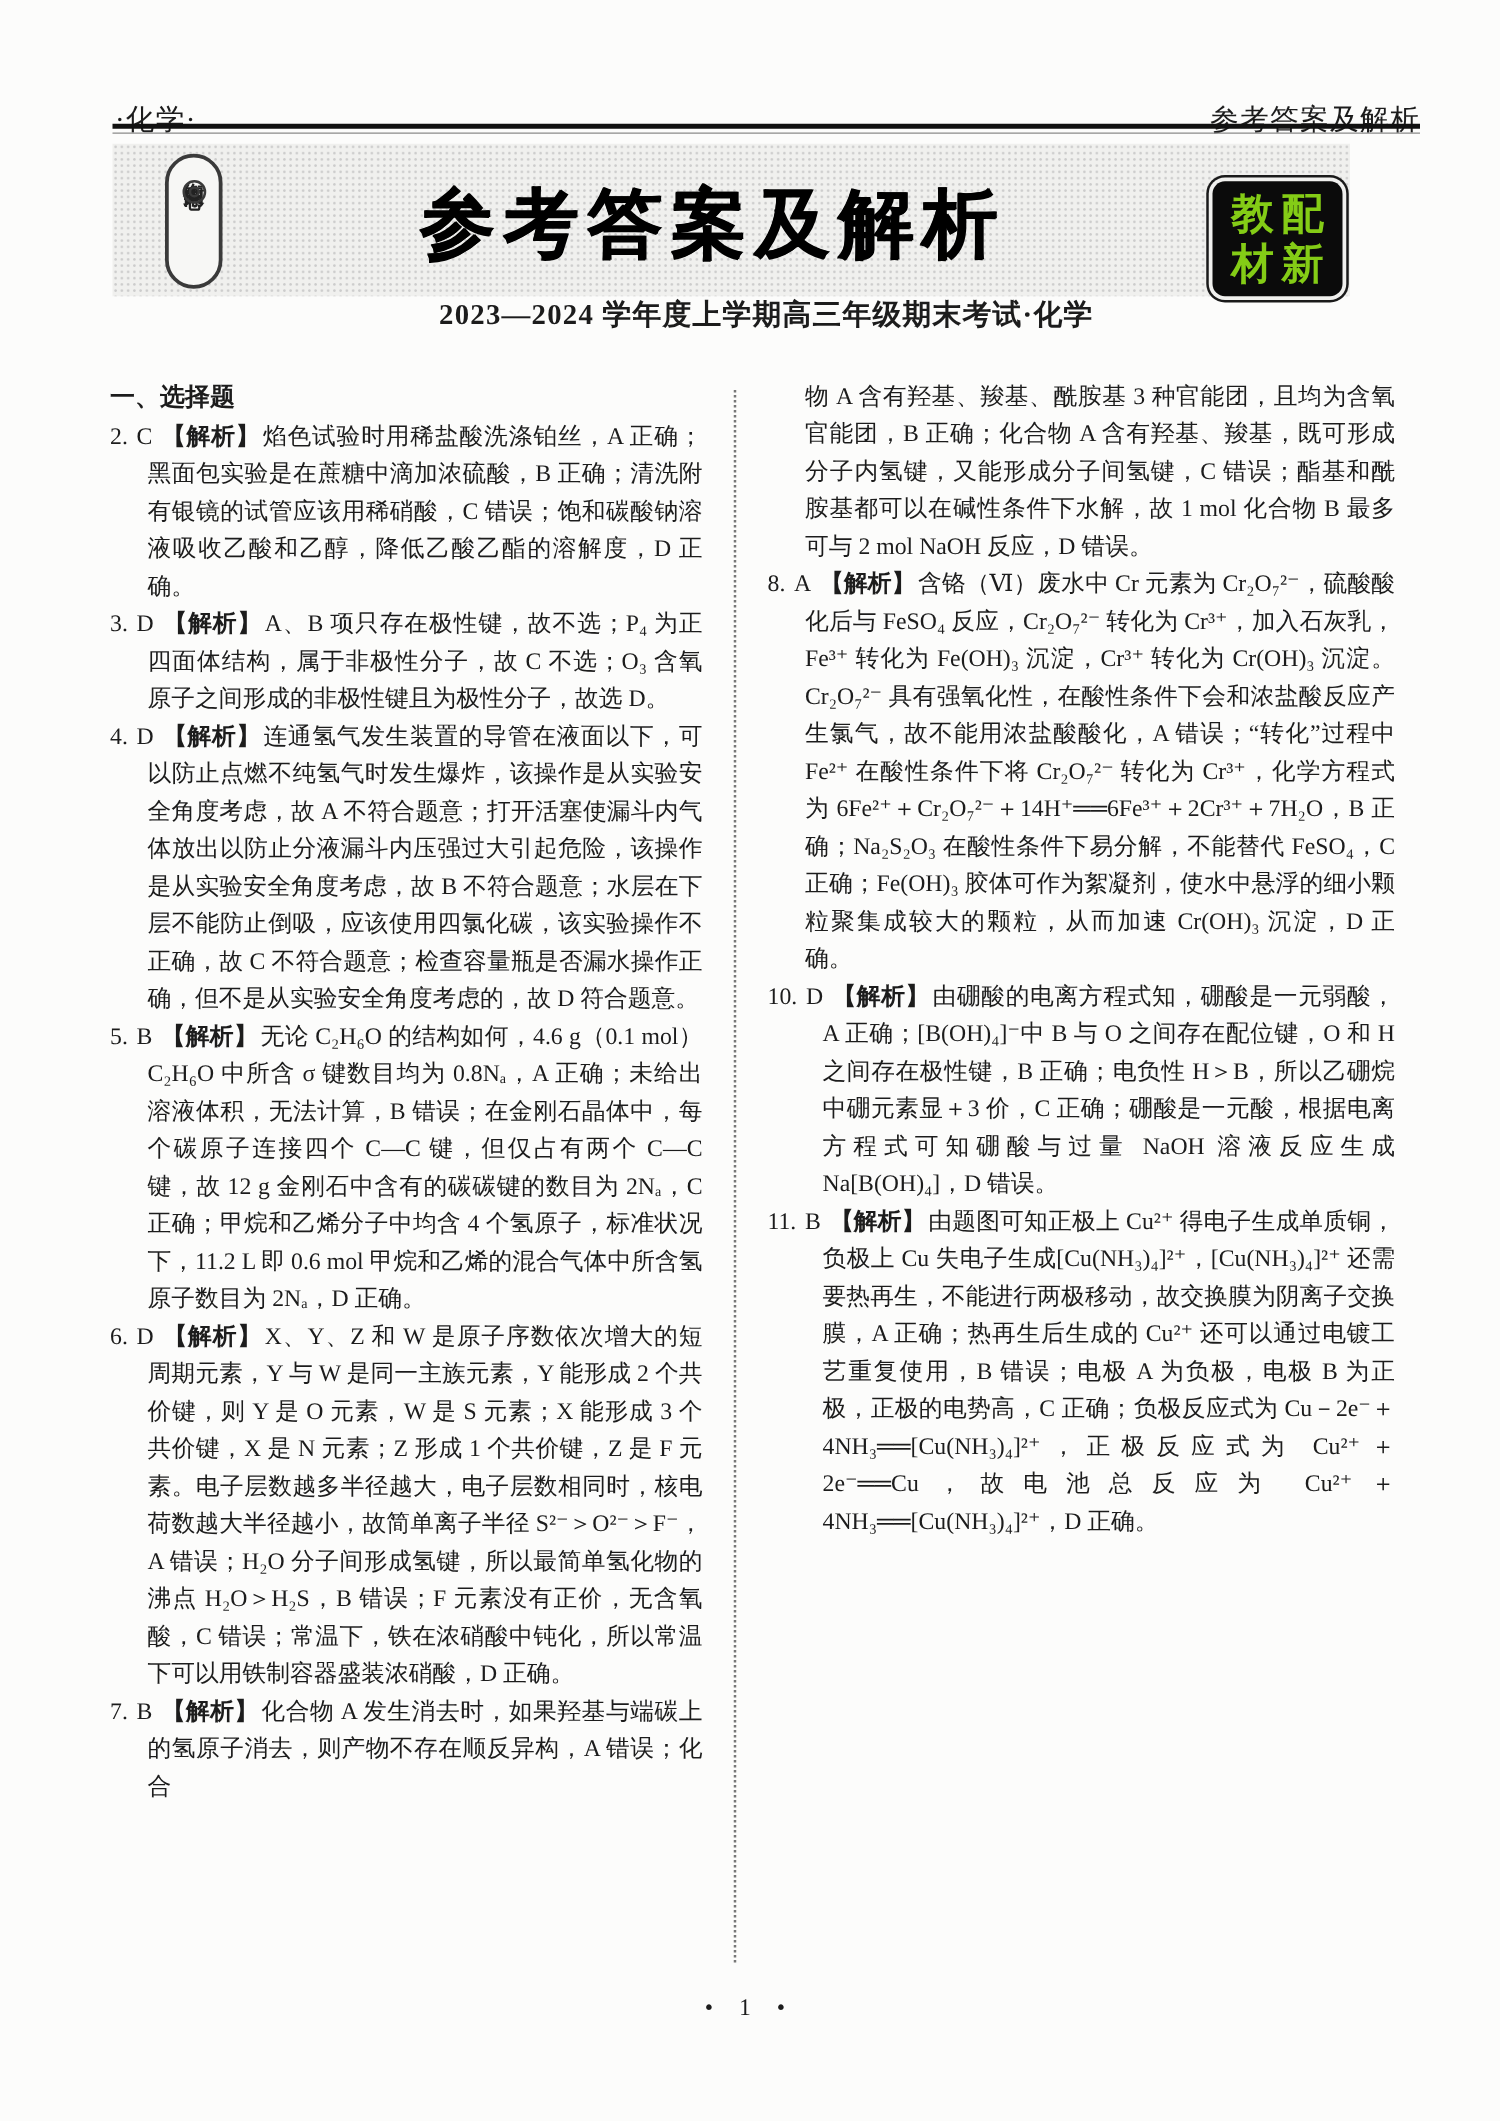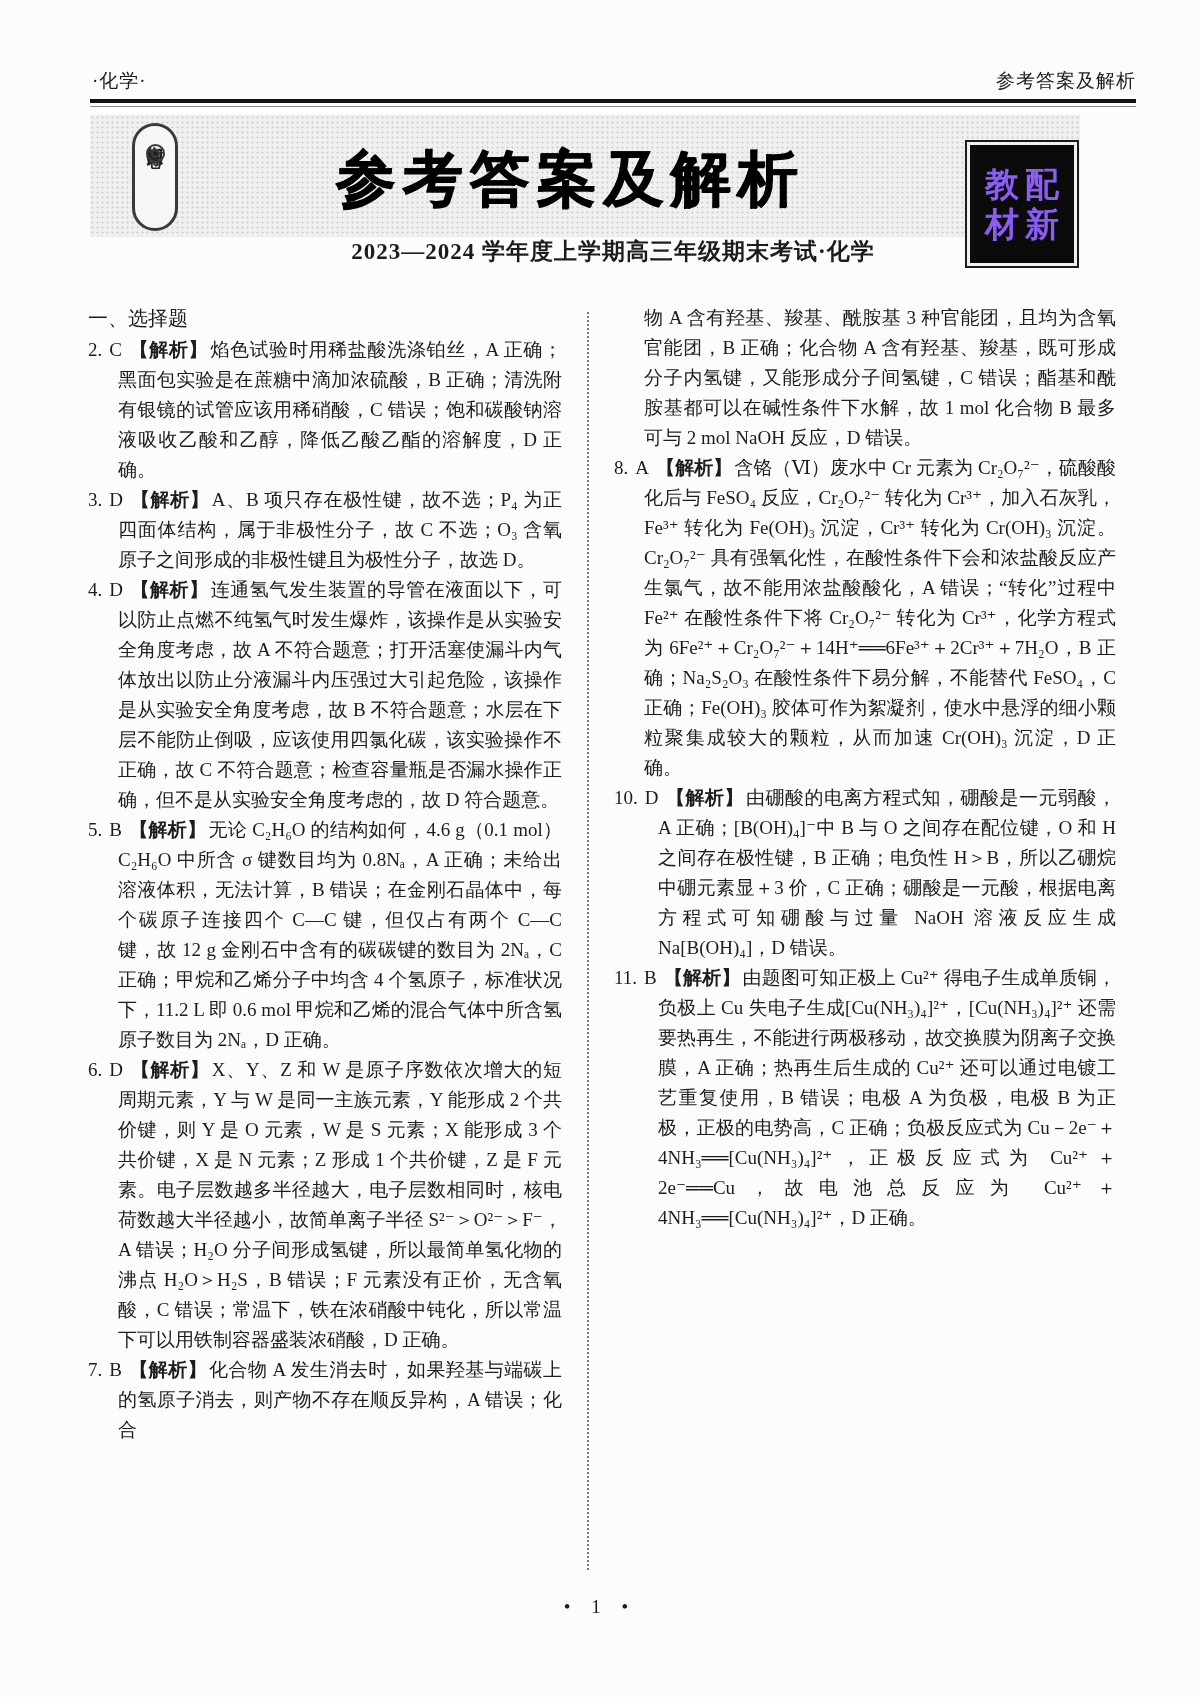--- a/index.html
+++ b/index.html
@@ -3,22 +3,22 @@
 <meta charset="utf-8">
 <style>
   html,body{margin:0;padding:0;background:#e8e8e8;}
   .page{
     position:relative;width:1200px;height:1697px;margin:0 auto;
     background:#fcfcfb;color:#1c1c1c;
     font-family:"Liberation Serif","DejaVu Serif",serif;
     overflow:hidden;
   }
   
-  .hdr{position:absolute;top:68px;left:92px;width:1044px;display:flex;
-       justify-content:space-between;font-size:19px;letter-spacing:1px;}
+  .hdr{position:absolute;top:80px;left:92px;width:1044px;display:flex;
+       justify-content:space-between;font-size:23px;letter-spacing:1px;}
   .rule-thick{position:absolute;top:99px;left:90px;width:1046px;border-top:4px solid #111;}
   .rule-thin{position:absolute;top:106px;left:90px;width:1046px;border-top:1px solid #8a8a8a;}
   
   .banner{position:absolute;top:115px;left:90px;width:990px;height:122px;
     background-color:#f0f0ee;
     background-image:radial-gradient(#cccccc 0.9px, transparent 1.1px);
     background-size:5px 5px;}
   .logo{position:absolute;left:42px;top:8px;width:46px;height:108px;
     border:3px solid #3a3a3a;border-radius:24px;background:#f7f7f5;
     display:flex;flex-direction:column;align-items:center;justify-content:flex-start;
@@ -27,36 +27,36 @@
     font-size:17px;font-weight:bold;letter-spacing:2px;color:#222;
     font-family:"Liberation Serif","DejaVu Serif",serif;line-height:1;}
   .spiral{width:15px;height:15px;border:2px solid #3a3a3a;border-radius:50%;
     position:relative;margin-top:4px;}
   .spiral::after{content:"";position:absolute;left:3px;top:3px;right:3px;bottom:3px;
     border:2px solid #3a3a3a;border-radius:50%;}
   .big-title{position:absolute;left:120px;right:150px;top:24px;text-align:center;
     font-family:"Liberation Sans","DejaVu Sans",sans-serif;
     font-weight:900;font-size:60px;letter-spacing:7px;color:#000;
     text-shadow:1px 0 #000, 0 1px #000;}
-  .stamp{position:absolute;right:6px;top:30px;width:104px;height:118px;
-    background:#0b0b0b;color:#8b5cf6;border-radius:0;
+  .stamp{position:absolute;right:6px;top:30px;width:104px;height:92px;
+    background:#0b0b0b;color:#84cc16;border-radius:10px;
     box-shadow:0 0 0 3px #f0f0ee, 0 0 0 5px #1a1a1a;
     display:flex;flex-direction:column;align-items:center;justify-content:center;
     font-family:"Liberation Sans","DejaVu Sans",sans-serif;font-weight:bold;}
   .stamp div{font-size:34px;line-height:40px;letter-spacing:6px;text-indent:6px;}
   
   .subtitle{position:absolute;top:236px;left:90px;width:1046px;text-align:center;
     font-size:23px;font-weight:bold;letter-spacing:1px;}
   
   .col{position:absolute;top:303px;font-size:19px;line-height:30px;text-align:justify;}
   .col-left{left:88px;width:474px;}
   .col-right{left:614px;width:502px;}
   .divider{position:absolute;top:312px;left:587px;height:1258px;border-left:2px dotted #777;}
   .sec{font-family:"Liberation Sans","DejaVu Sans",sans-serif;
-    font-weight:normal;font-size:20px;margin:0 0 2px 0;}
+    font-weight:bold;font-size:20px;margin:0 0 2px 0;}
   p.item{margin:0;}
   .i1{padding-left:30px;text-indent:-30px;}
   .i2{padding-left:44px;text-indent:-44px;}
   .cont{padding-left:30px;text-indent:0;margin:0;}
   .num{margin-right:7px;}
   .ans{margin-right:7px;}
   .jx{font-family:"Liberation Sans","DejaVu Sans",sans-serif;font-weight:bold;margin-right:2px;}
   
   .footer{position:absolute;top:1596px;left:0;width:1200px;text-align:center;
     font-size:19px;letter-spacing:8px;}

